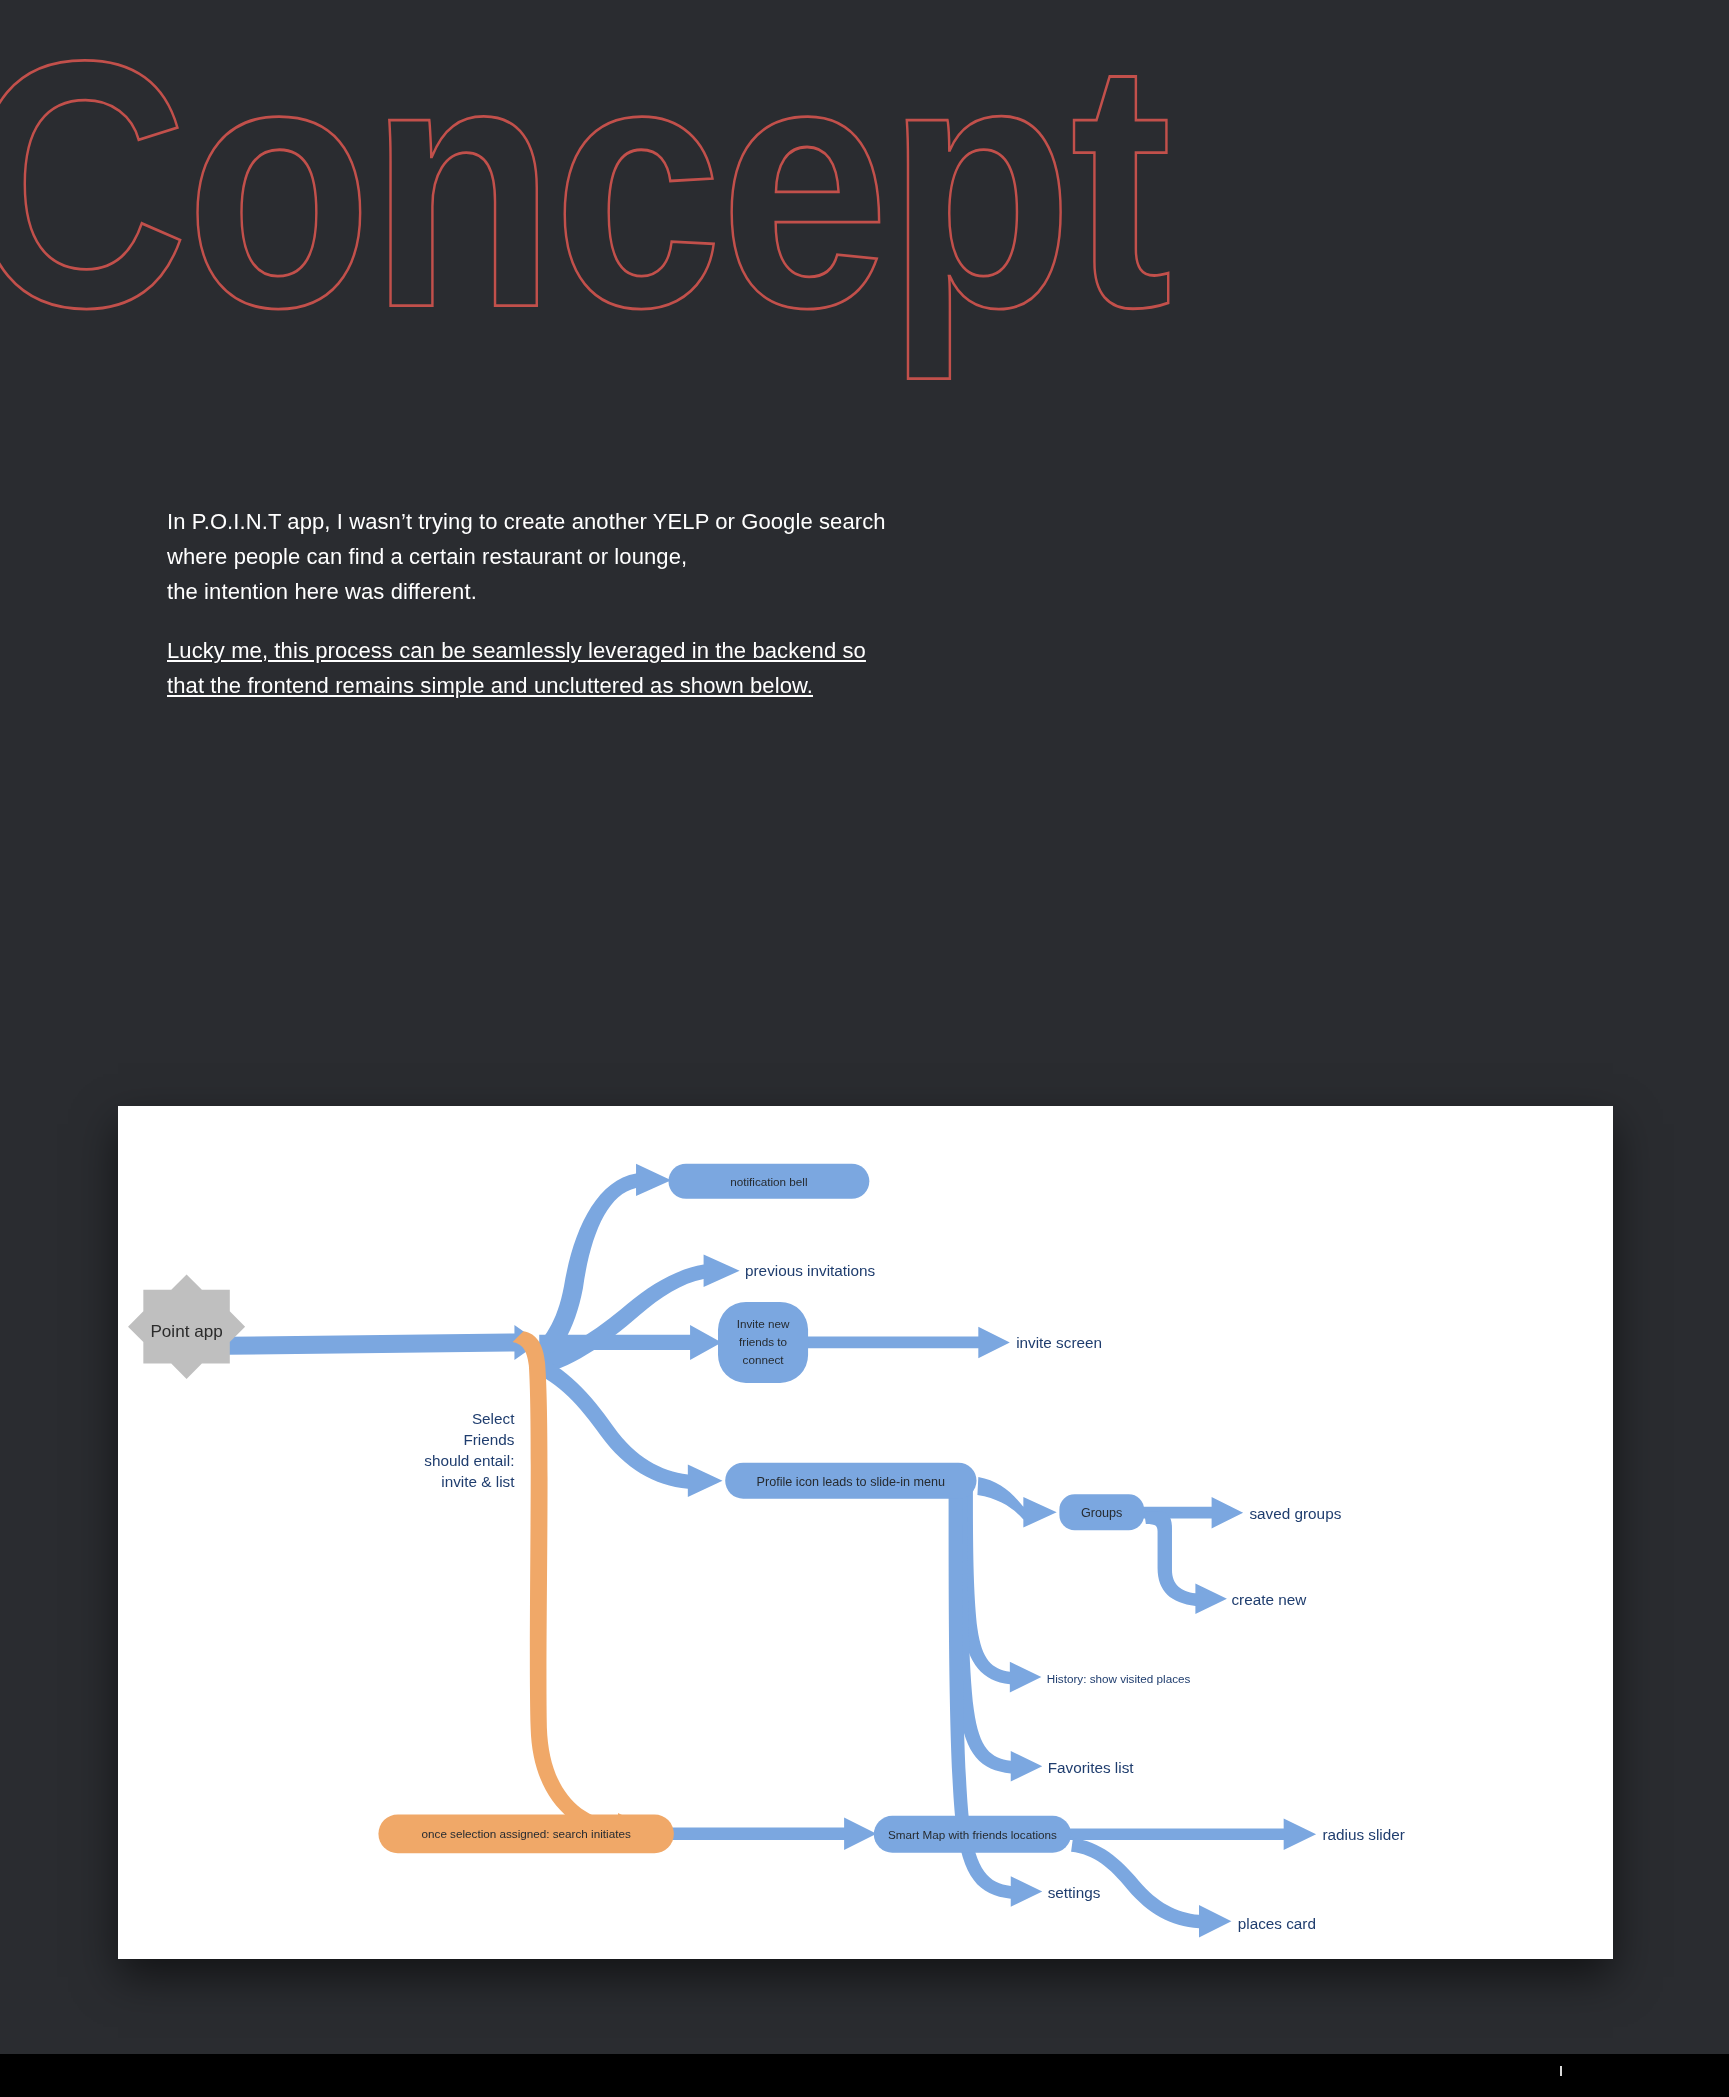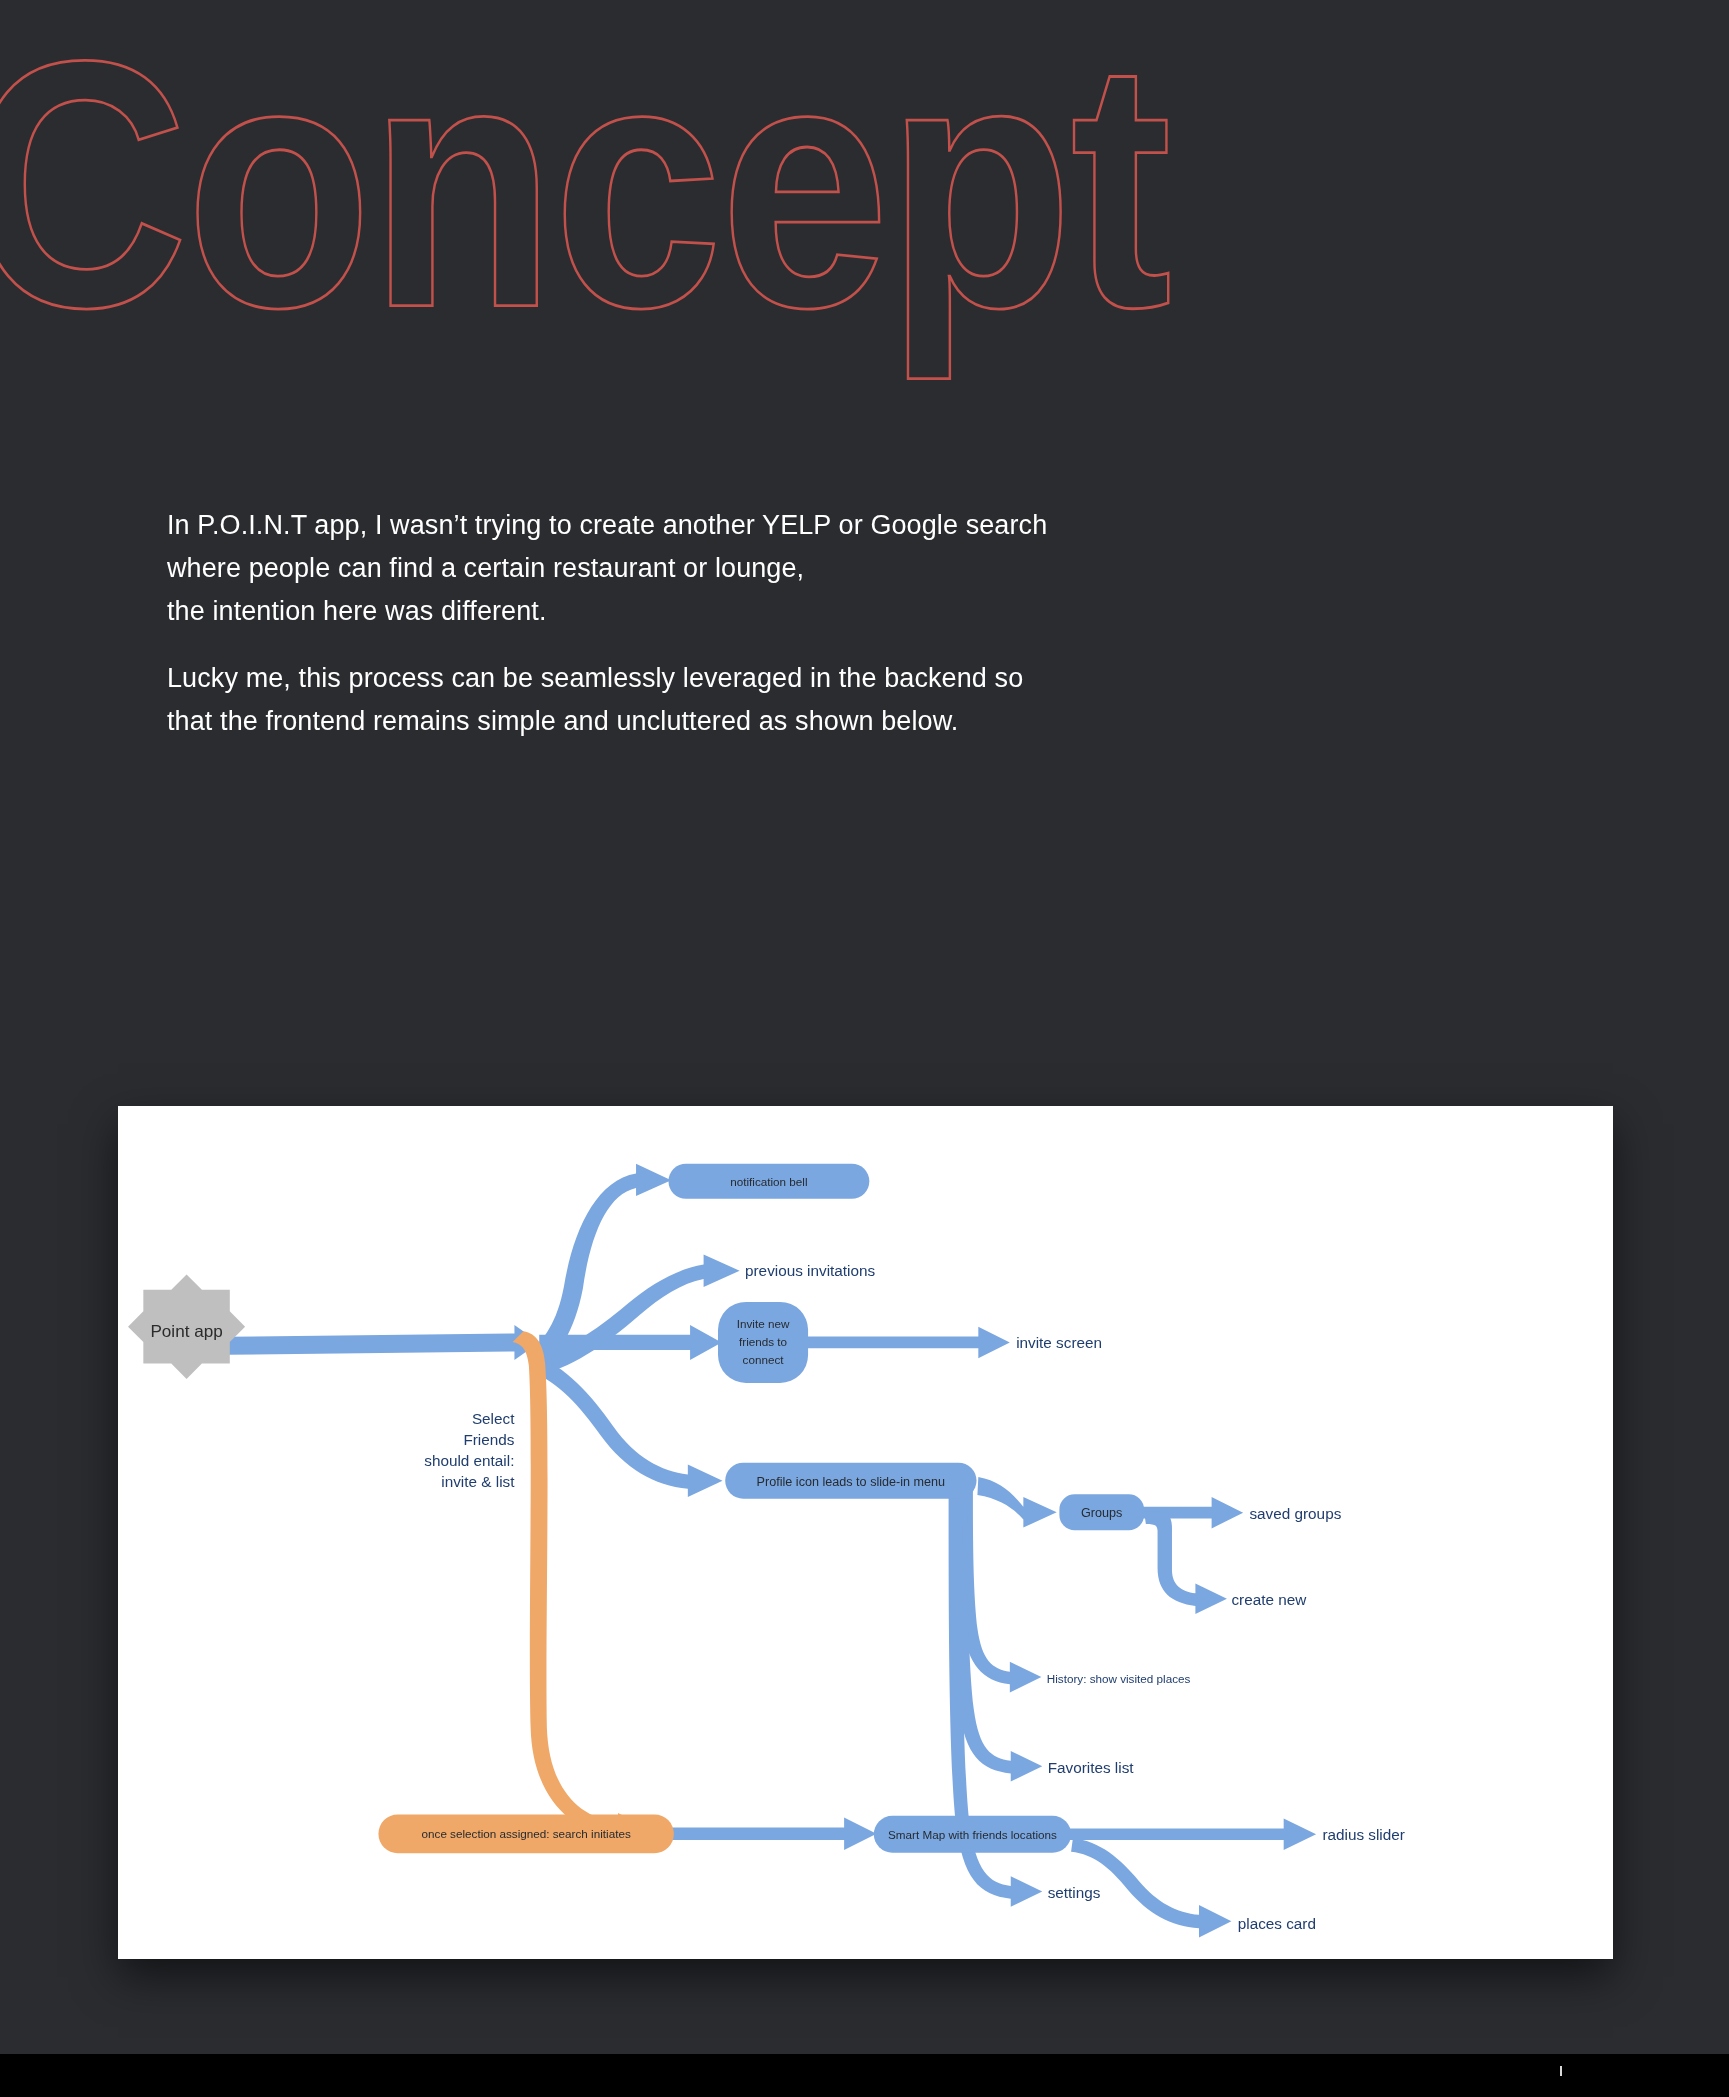--- a/index.html
+++ b/index.html
@@ -26,27 +26,27 @@
     white-space:nowrap;
     user-select:none;
   }
 
   
   #intro-copy{
     position:absolute;
     left:167px; top:504px;
     width:1036px;
     color:#ffffff;
-    font-size:27px;
+    font-size:22px;
     line-height:1.60;
     font-weight:400;
     letter-spacing:0.1px;
   }
   #intro-copy p{margin:0 0 23.4px 0;}
-  #intro-copy p:last-child{margin-bottom:16px;}
+  #intro-copy p:last-child{margin-bottom:16px;text-decoration:underline;}
 
   
   #diagram-panel{
     position:absolute;
     left:118px; top:1106px;
     width:1495px; height:853px;
     background:#ffffff;
     box-shadow:0 18px 41px rgba(0,0,0,.55);
   }
   #diagram-svg{display:block;width:100%;height:100%;}

